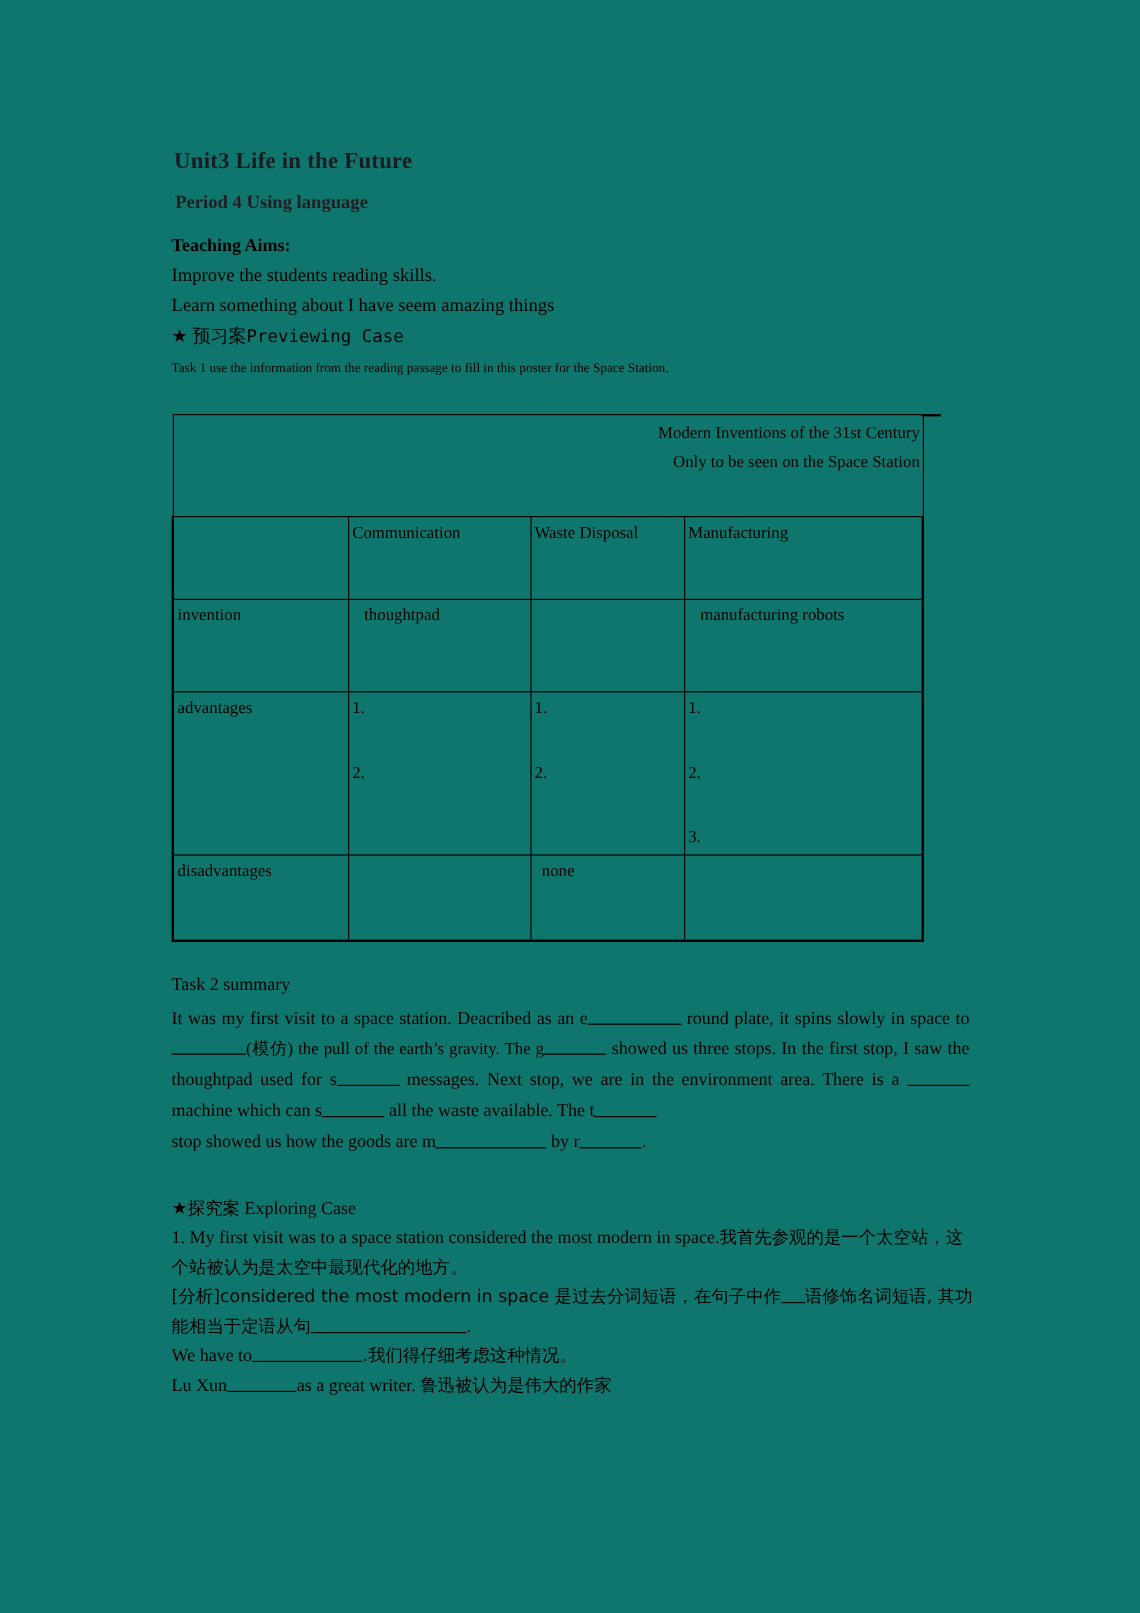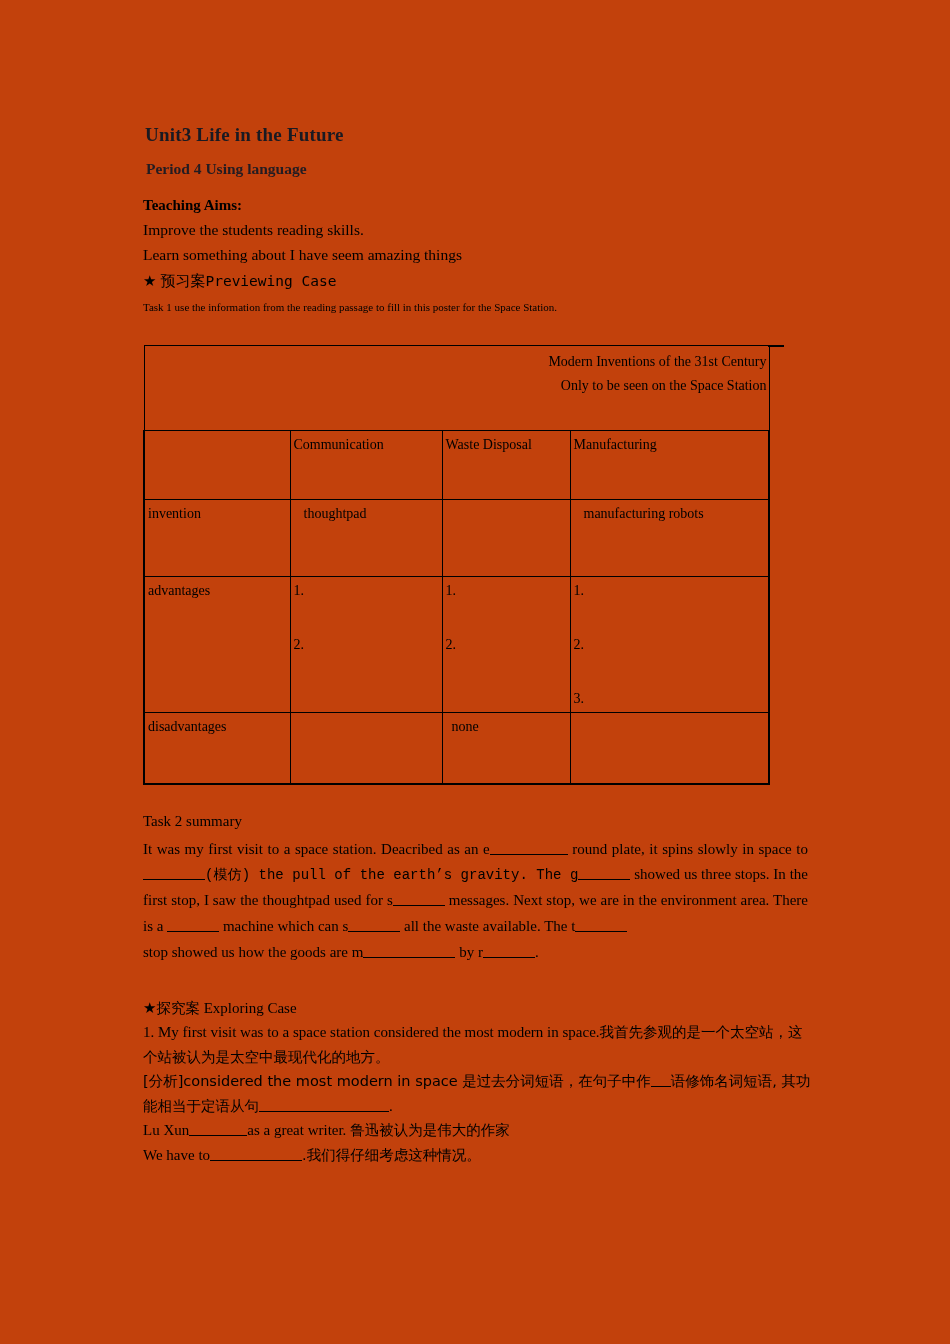--- a/index.html
+++ b/index.html
@@ -13,21 +13,21 @@
     position: relative;
     font-family: "Liberation Serif", "DejaVu Serif", serif;
     color: #000000;
     overflow: hidden;
   }
   .page {
     position: absolute;
     left: 0; top: 0;
     width: 950px;
     height: 1344px;
-    background: #c2410c;
+    background: #0f766e;
   }
   .content {
     position: absolute;
     left: 143px;
     top: 124px;
     width: 665px;
   }
 
   
   .doc-title {
@@ -173,21 +173,21 @@
     border-bottom: 1px solid #000;
     vertical-align: baseline;
     height: 0.95em;
     margin-bottom: -1px;
   }
   .b-sm { width: 52px; }
   .b-md { width: 62px; }
   .b-lg { width: 78px; }
   .b-xl { width: 92px; }
   .cn-inline {
-    font-family: Liberation Mono, monospace;
+    font-family: Liberation Serif, serif;
     font-size: 14px;
   }
 
   
   .explore-head {
     margin: 30px 0 0 0;
     font-size: 15px;
     line-height: 1.62;
   }
   .explore-head .cn {
@@ -310,18 +310,18 @@
     <p class="task2-head">Task 2 summary</p>
     <p class="summary"><span>It was my first visit to a space station. Deacribed as an e</span><span class="blank b-lg"></span><span> round plate, it spins slowly in space to </span><span class="blank b-md"></span><span class="cn-inline">(模仿) the pull of the earth’s gravity. The g</span><span class="blank b-sm"></span><span> showed us three stops. In the first stop, I saw the thoughtpad used for s</span><span class="blank b-sm"></span><span> messages. Next stop, we are in the environment area. There is a </span><span class="blank b-sm"></span><span> machine which can s</span><span class="blank b-sm"></span><span> all the waste available. The t</span><span class="blank b-sm"></span><span class="lastline"><span> stop showed us how the goods are m</span><span class="blank b-xl"></span><span> by r</span><span class="blank b-sm"></span><span>.</span></span></p>
 
     <p class="explore-head"><span>★</span><span class="cn">探究案</span> <span>Exploring Case</span></p>
 
     <p class="explore-body"><span>1. My first visit was to a space station considered the most modern in space.</span><span class="cn">我首先参观的是一个太空站，这个站被认为是太空中最现代化的地方。</span></p>
 
     <p class="explore-body"><span class="cn">[分析]considered the most modern in space 是过去分词短语，在句子中作</span><span class="blank-cn bc-tiny"></span><span class="cn">语修饰名词短语</span><span class="cn">, 其功能相当于定语从句</span><span class="blank-cn bc-wide"></span><span>.</span></p>
 
 
+    <p class="explore-body"><span>We have to</span><span class="blank-cn bc-mid"></span><span class="cn">.我们得仔细考虑这种情况。</span></p>
+
     <p class="explore-body"><span>Lu Xun</span><span class="blank-cn bc-small"></span><span>as a great writer. </span><span class="cn">鲁迅被认为是伟大的作家</span></p>
-
-    <p class="explore-body"><span>We have to</span><span class="blank-cn bc-mid"></span><span class="cn">.我们得仔细考虑这种情况。</span></p>
 
   </div>
 </div>
 
 </body></html>

